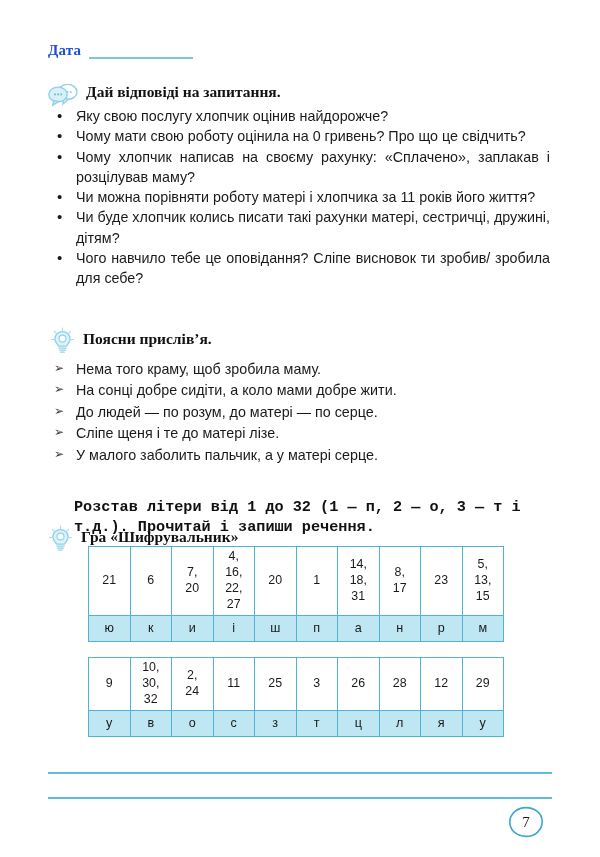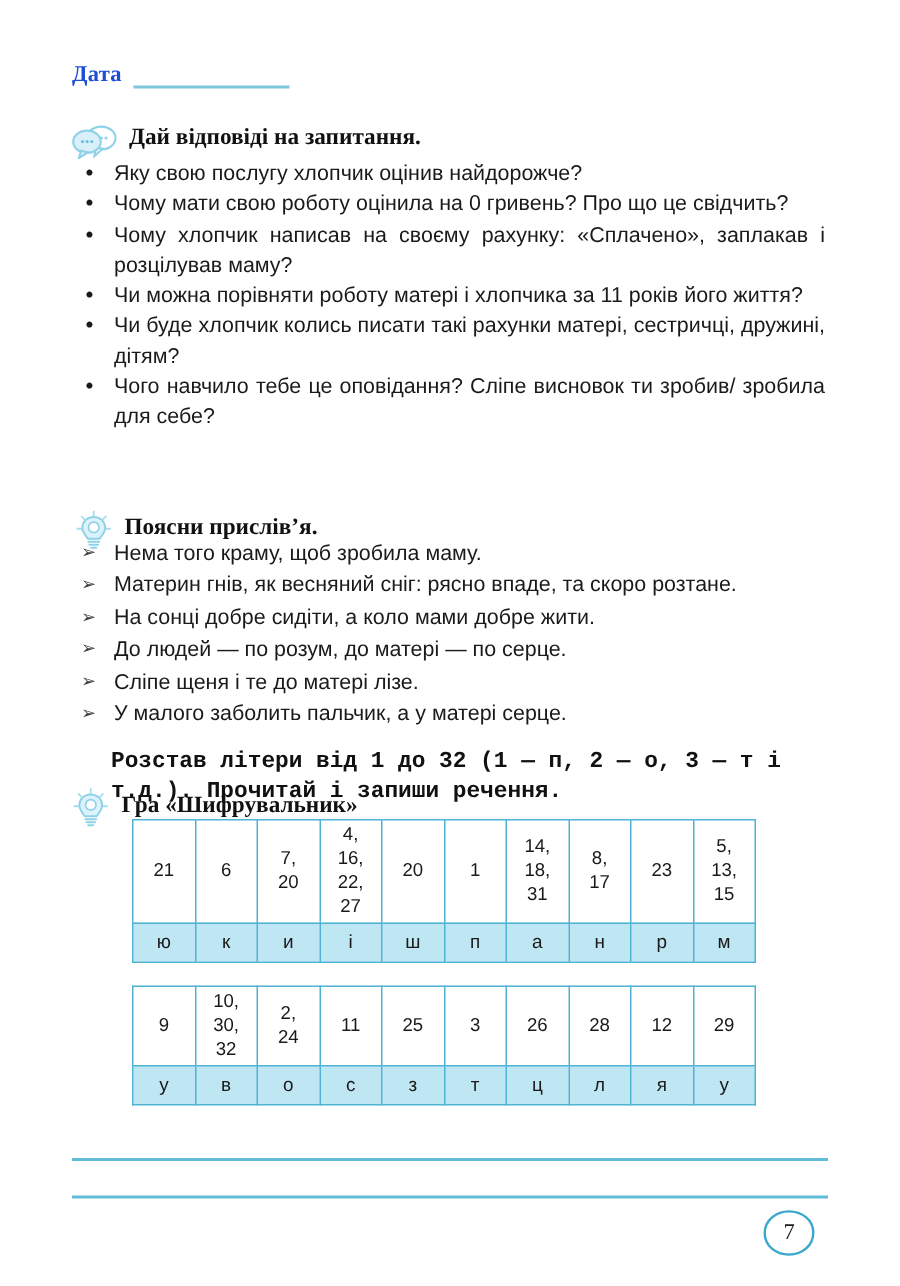--- a/index.html
+++ b/index.html
@@ -51,21 +51,21 @@
     gap: 8px;
   }
   .section-title {
     font-family: "Liberation Serif", serif;
     font-weight: bold;
     font-size: 15.5px;
     color: #111;
     line-height: 1.28;
   }
   .head-q   { left: 48px; top: 82px; }
-  .head-pr  { left: 50px; top: 342px; }
+  .head-pr  { left: 50px; top: 329px; }
   .head-game{ left: 48px; top: 479px; margin-top: 48px; }
 
   .icon-bubbles { width: 30px; height: 23px; flex: 0 0 30px; margin-top: 1px; }
   .icon-bulb    { width: 25px; height: 28px; flex: 0 0 25px; margin-top: -2px; }
 
   
   .q-list {
     position: absolute;
     left: 50px;
     top: 106px;
@@ -242,21 +242,20 @@
         <line x1="8.9" y1="21.2" x2="16.1" y2="21.2" stroke="#8fd2e8" stroke-width="1.3" stroke-linecap="round"></line>
         <line x1="9.6" y1="23.2" x2="15.4" y2="23.2" stroke="#8fd2e8" stroke-width="1.3" stroke-linecap="round"></line>
         <line x1="10.8" y1="25.2" x2="14.2" y2="25.2" stroke="#8fd2e8" stroke-width="1.3" stroke-linecap="round"></line>
       </svg>
     </span>
     <span class="section-title">Поясни прислів’я.</span>
   </div>
 
   <ul class="p-list">
     <li>Нема того краму, щоб зробила маму.</li>
-    <li>Материн гнів, як весняний сніг: рясно впаде, та скоро розтане.</li>
     <li>На сонці добре сидіти, а коло мами добре жити.</li>
     <li>До людей — по розум, до матері — по серце.</li>
     <li>Сліпе щеня і те до матері лізе.</li>
     <li>У малого заболить пальчик, а у матері серце.</li>
   </ul>
 
   <div class="section-head head-game">
     <span class="icon-bulb">
       <svg viewBox="0 0 25 28" width="25" height="28">
         <g stroke="#a9dcee" stroke-width="1.2" stroke-linecap="round">

